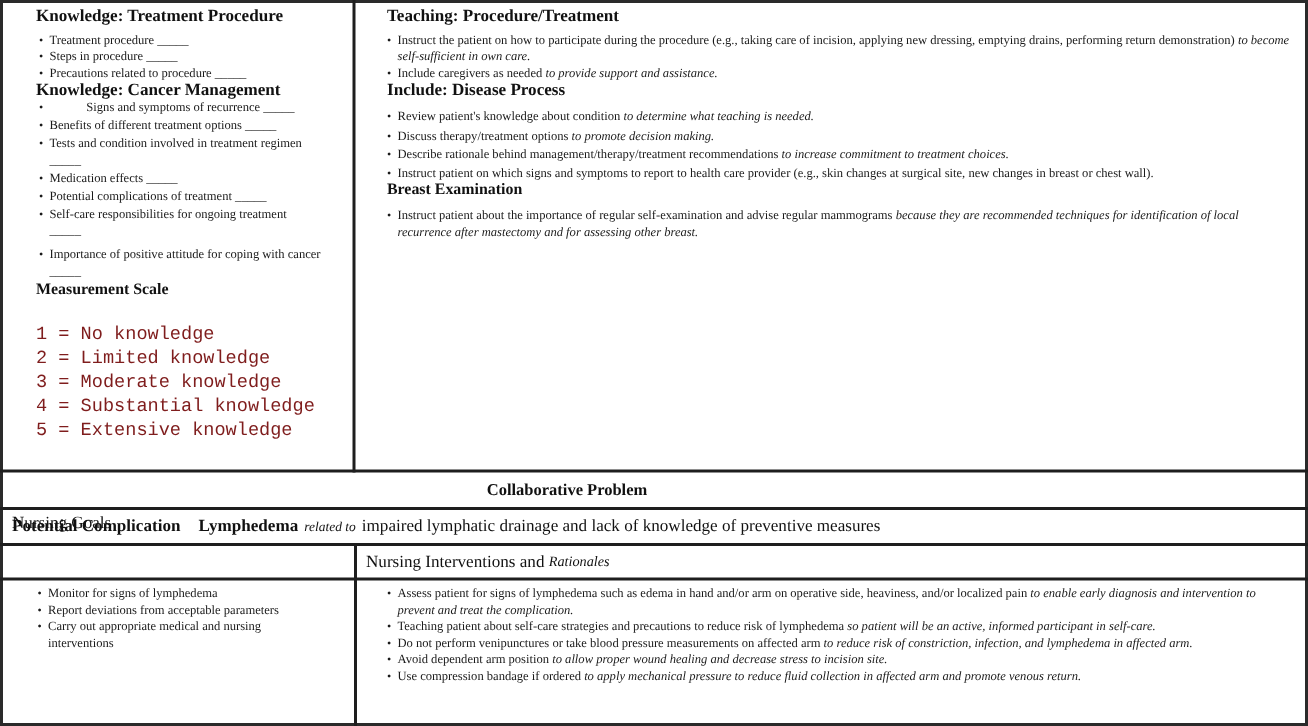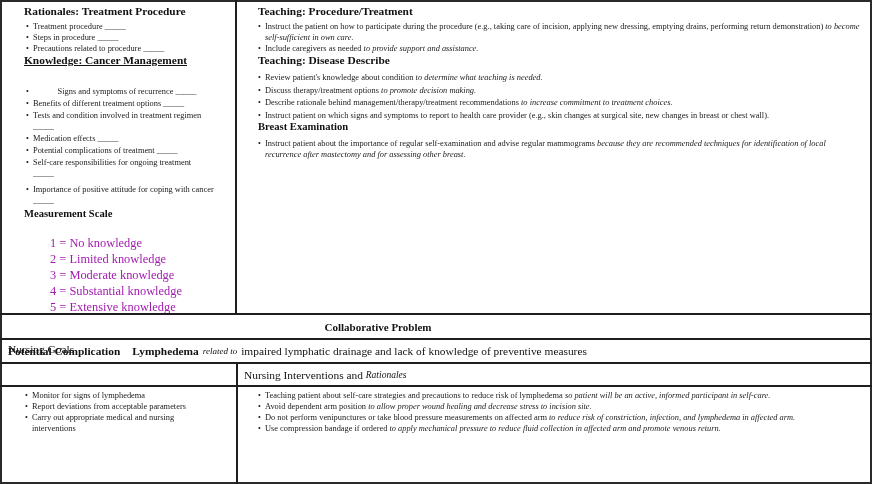--- a/index.html
+++ b/index.html
@@ -9,46 +9,46 @@
   .vline { position: absolute; background: #1e1e1e; width: 2px; }
   .hline { position: absolute; left: 0; width: 872px; height: 2px; background: #1e1e1e; }
 
   .cell { position: absolute; overflow: hidden; }
   .h { font-family: "Liberation Serif", serif; font-weight: bold; font-size: 11.4px; color: #111; letter-spacing: 0px; }
   .sm { font-family: "Liberation Serif", serif; font-size: 8.4px; line-height: 11px; color: #1a1a1a; }
   .sm i { font-style: italic; }
   ul.b { list-style: none; }
   ul.b li { position: relative; padding-left: 7px; }
   ul.b li::before { content: "\2022"; position: absolute; left: 0; top: 0; font-size: 8px; }
-  .scale { font-family: Liberation Serif, serif; font-size: 12.4px; line-height: 16px; color: #a21caf; margin-left: 26px; }
+  .scale { font-family: Liberation Mono, monospace; font-size: 12.4px; line-height: 16px; color: #7f1d1d; }
   .row-text { font-family: "Liberation Serif", serif; font-size: 11.4px; color: #111; white-space: nowrap; }
   .row-text i { font-size: 9px; }
 </style>
 </head>
 <body>
 
 <div class="frame"></div>
 
 <div class="vline" style="left:235px; top:0; height:315px;"></div>
 
 <div class="hline" style="top:313px;"></div>
 <div class="hline" style="top:338px;"></div>
 <div class="hline" style="top:362px;"></div>
 <div class="hline" style="top:385px;"></div>
 
 <div class="vline" style="left:236px; top:362px; height:122px;"></div>
 
 <div class="cell" style="left:24px; top:5px; width:210px; height:308px;">
-  <div class="h" style="margin-bottom:4px;">Rationales: Treatment Procedure</div>
+  <div class="h" style="margin-bottom:4px;">Knowledge: Treatment Procedure</div>
   <ul class="b sm" style="margin-left:2px;">
     <li>Treatment procedure _____</li>
     <li>Steps in procedure _____</li>
     <li>Precautions related to procedure _____</li>
   </ul>
-  <div class="h" style="margin-bottom:20px;text-decoration:underline;">Knowledge: Cancer Management</div>
+  <div class="h" style="margin-bottom:0;">Knowledge: Cancer Management</div>
   <ul class="b sm" style="margin-left:2px; width:195px;">
     <li style="margin-bottom:1px;text-align:center;">Signs and symptoms of recurrence _____</li>
     <li style="margin-bottom:1px;">Benefits of different treatment options _____</li>
     <li style="margin-bottom:1px;">Tests and condition involved in treatment regimen _____</li>
     <li style="margin-bottom:1px;">Medication effects _____</li>
     <li style="margin-bottom:1px;">Potential complications of treatment _____</li>
     <li style="margin-bottom:1px; width:185px;">Self-care responsibilities for ongoing treatment _____</li>
     <li style="margin-bottom:1px; margin-top:5px;">Importance of positive attitude for coping with cancer _____</li>
   </ul>
   <div class="h" style="font-size:10.6px; margin-top:2px; margin-bottom:16px;">Measurement Scale</div>
@@ -60,21 +60,21 @@
     <div>5 = Extensive knowledge</div>
   </div>
 </div>
 
 <div class="cell" style="left:258px; top:5px; width:605px; height:308px;">
   <div class="h" style="margin-bottom:4px;">Teaching: Procedure/Treatment</div>
   <ul class="b sm">
     <li><span>Instruct the patient on how to participate during the procedure (e.g., taking care of incision, applying new dressing, emptying drains, performing return demonstration) </span><i>to become self-sufficient in own care.</i></li>
     <li><span>Include caregivers as needed </span><i>to provide support and assistance.</i></li>
   </ul>
-  <div class="h" style="margin-bottom:6px;">Teaching: Disease Describe</div>
+  <div class="h" style="margin-bottom:6px;">Include: Disease Process</div>
   <ul class="b sm">
     <li style="margin-bottom:1.5px;"><span>Review patient's knowledge about condition </span><i>to determine what teaching is needed.</i></li>
     <li style="margin-bottom:1.5px;"><span>Discuss therapy/treatment options </span><i>to promote decision making.</i></li>
     <li style="margin-bottom:1.5px;"><span>Describe rationale behind management/therapy/treatment recommendations </span><i>to increase commitment to treatment choices.</i></li>
     <li><span>Instruct patient on which signs and symptoms to report to health care provider (e.g., skin changes at surgical site, new changes in breast or chest wall).</span></li>
   </ul>
   <div class="h" style="font-size:10.6px; margin-bottom:6px;">Breast Examination</div>
   <ul class="b sm">
     <li><span>Instruct patient about the importance of regular self-examination and advise regular mammograms </span><i>because they are recommended techniques for identification of local recurrence after mastectomy and for assessing other breast.</i></li>
   </ul>
@@ -104,18 +104,19 @@
 <div class="cell" style="left:25px; top:390px; width:205px; height:90px;">
   <ul class="b sm">
     <li>Monitor for signs of lymphedema</li>
     <li>Report deviations from acceptable parameters</li>
     <li style="width:185px;">Carry out appropriate medical and nursing interventions</li>
   </ul>
 </div>
 
 <div class="cell" style="left:258px; top:390px; width:605px; height:92px;">
   <ul class="b sm">
+    <li><span>Assess patient for signs of lymphedema such as edema in hand and/or arm on operative side, heaviness, and/or localized pain </span><i>to enable early diagnosis and intervention to prevent and treat the complication.</i></li>
     <li><span>Teaching patient about self-care strategies and precautions to reduce risk of lymphedema </span><i>so patient will be an active, informed participant in self-care.</i></li>
+    <li><span>Do not perform venipunctures or take blood pressure measurements on affected arm </span><i>to reduce risk of constriction, infection, and lymphedema in affected arm.</i></li>
     <li><span>Avoid dependent arm position </span><i>to allow proper wound healing and decrease stress to incision site.</i></li>
-    <li><span>Do not perform venipunctures or take blood pressure measurements on affected arm </span><i>to reduce risk of constriction, infection, and lymphedema in affected arm.</i></li>
     <li><span>Use compression bandage if ordered </span><i>to apply mechanical pressure to reduce fluid collection in affected arm and promote venous return.</i></li>
   </ul>
 </div>
 
 </body></html>

